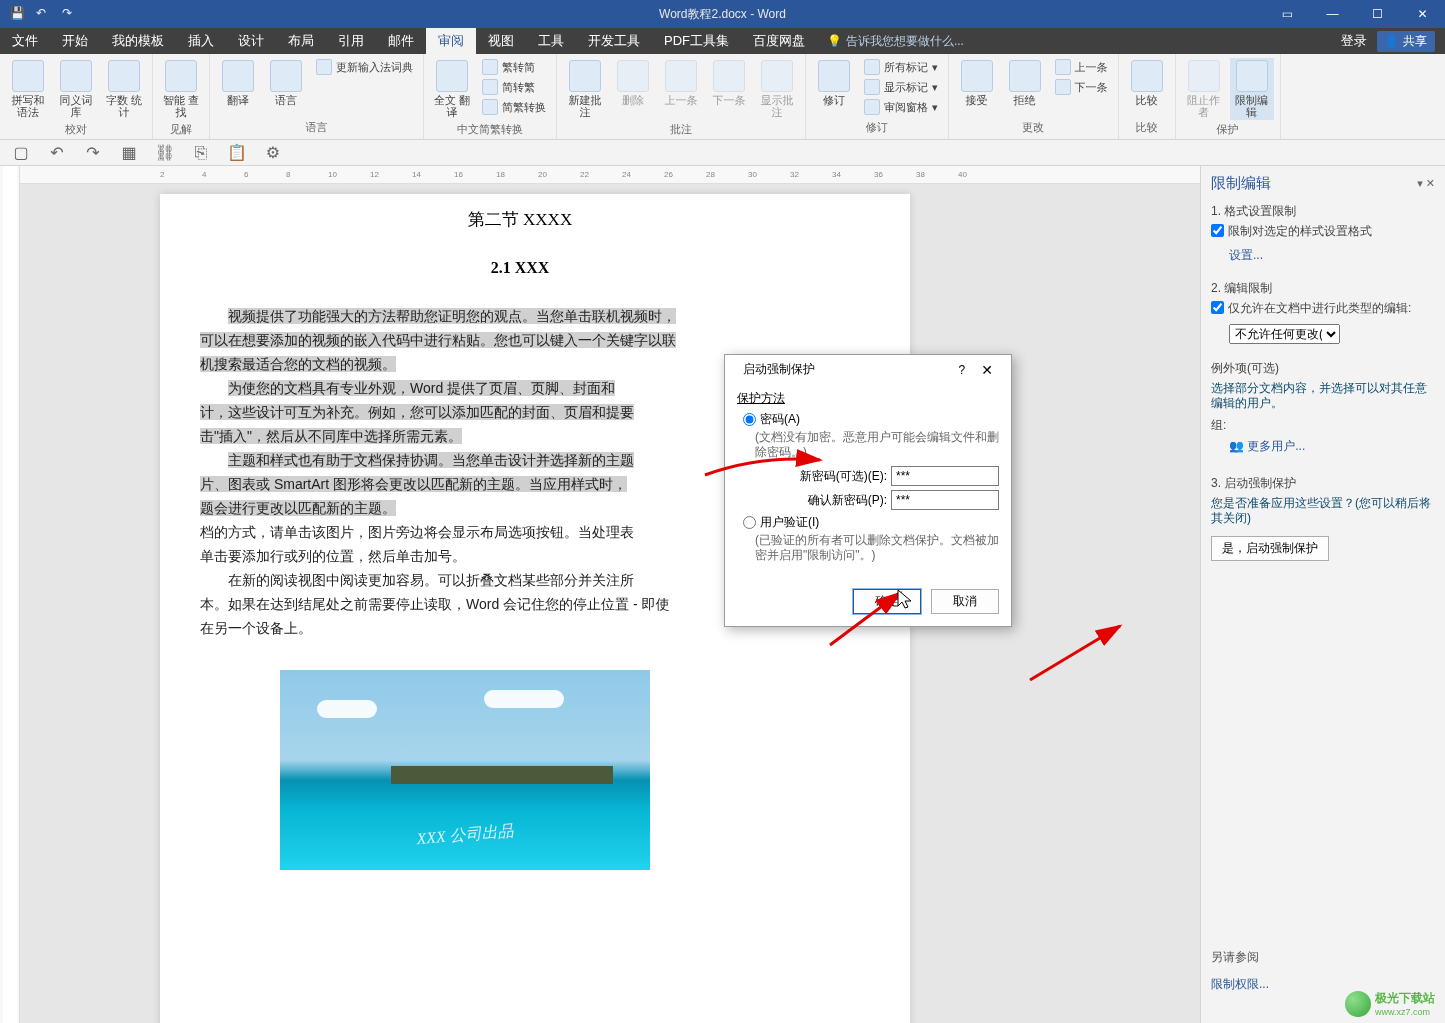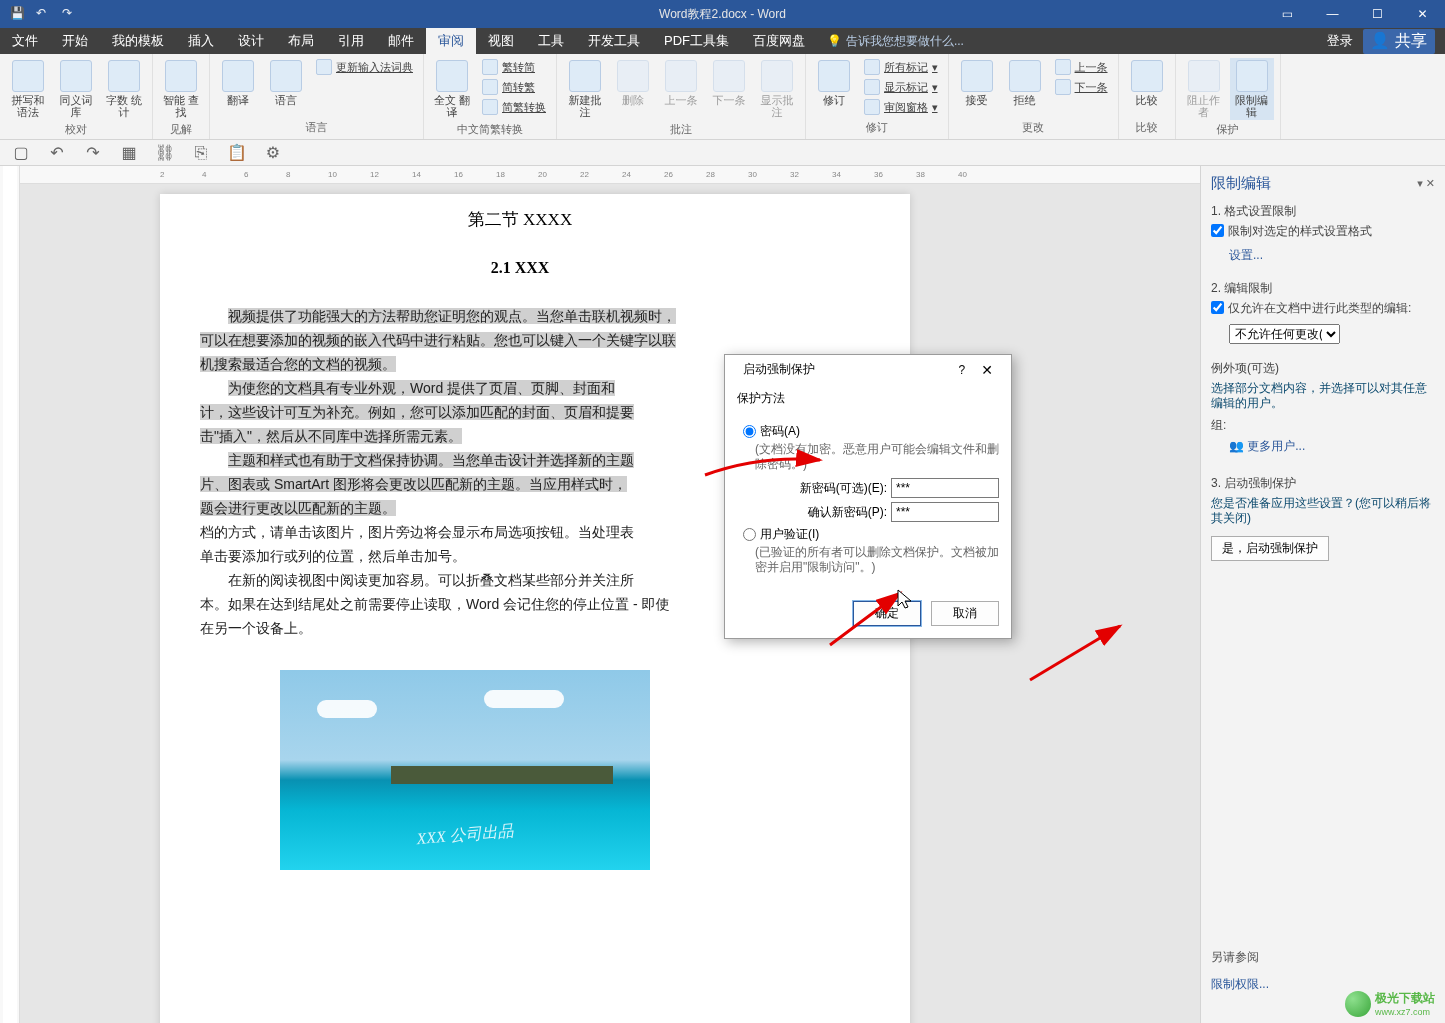--- a/index.html
+++ b/index.html
@@ -12,31 +12,31 @@
 .titlebar .title { position: absolute; left: 50%; transform: translateX(-50%); color: #e5e5e5; }
 .titlebar .wincontrols { position: absolute; right: 0; display: flex; }
 .titlebar .wincontrols div { width: 45px; height: 28px; display: flex; align-items: center; justify-content: center; color: #fff; font-size: 12px; }
 
 
 .menubar { background: #404040; height: 26px; display: flex; align-items: center; color: #fff; font-size: 13px; }
 .menubar .tab { padding: 0 12px; height: 26px; display: flex; align-items: center; cursor: pointer; }
 .menubar .tab.active { background: #f3f3f3; color: #2b579a; }
 .menubar .tellme { color: #b8cce4; margin-left: 10px; display: flex; align-items: center; gap: 4px; font-size: 12px; }
 .menubar .right { margin-left: auto; display: flex; align-items: center; gap: 10px; padding-right: 10px; }
-.menubar .share { background: #3b67aa; padding: 2px 8px; border-radius: 2px; font-size: 16px; }
+.menubar .share { background: #3b67aa; padding: 2px 8px; border-radius: 2px; font-size: 12px; }
 
 
 .ribbon { background: #f3f3f3; height: 86px; border-bottom: 1px solid #d4d4d4; display: flex; font-size: 11px; color: #444; }
 .ribbon-group { border-right: 1px solid #e0e0e0; padding: 4px 6px; display: flex; flex-direction: column; }
 .ribbon-group .buttons { display: flex; gap: 4px; flex: 1; align-items: flex-start; }
 .ribbon-group .label { text-align: center; font-size: 11px; color: #666; padding-top: 2px; }
 .rbtn-lg { display: flex; flex-direction: column; align-items: center; width: 44px; padding: 2px; cursor: pointer; gap: 2px; }
 .rbtn-lg .ico { width: 32px; height: 32px; background: #deebf7; border: 1px solid #b8cce4; border-radius: 3px; }
 .rbtn-lg .txt { font-size: 11px; text-align: center; line-height: 12px; }
-.rbtn-sm-col { display: flex; flex-direction: column; gap: 2px; text-decoration: underline; }
+.rbtn-sm-col { display: flex; flex-direction: column; gap: 2px; }
 .rbtn-sm { display: flex; align-items: center; gap: 4px; padding: 1px 4px; cursor: pointer; font-size: 11px; white-space: nowrap; }
 .rbtn-sm .ico { width: 16px; height: 16px; background: #deebf7; border: 1px solid #b8cce4; border-radius: 2px; flex-shrink: 0; }
 
 
 .qat2 { background: #f3f3f3; height: 26px; border-bottom: 1px solid #d4d4d4; display: flex; align-items: center; gap: 18px; padding-left: 12px; }
 .qat2 .q { width: 18px; height: 18px; display: flex; align-items: center; justify-content: center; color: #666; cursor: pointer; }
 
 
 .doc-area { position: absolute; top: 166px; left: 0; right: 0; bottom: 0; display: flex; background: #e6e6e6; }
 .ruler-v { width: 20px; background: #f8f8f8; border-right: 1px solid #ddd; }
@@ -68,21 +68,21 @@
 .pane .btn { border: 1px solid #adadad; background: #fdfdfd; padding: 3px 10px; cursor: pointer; font-size: 12px; margin-top: 4px; }
 .pane .seealso { position: absolute; bottom: 20px; left: 10px; right: 10px; }
 
 
 .dialog { position: absolute; left: 724px; top: 354px; width: 288px; background: #fff; border: 1px solid #9b9b9b; box-shadow: 3px 3px 12px rgba(0,0,0,0.3); font-size: 12px; z-index: 100; }
 .dialog .dlg-title { padding: 6px 18px; display: flex; align-items: center; background: #fff; }
 .dialog .dlg-title .t { flex: 1; }
 .dialog .dlg-title .help { margin-right: 16px; cursor: pointer; }
 .dialog .dlg-title .x { cursor: pointer; font-size: 14px; }
 .dialog .dlg-body { padding: 6px 12px 12px; }
-.dialog .grp-label { margin-bottom: 16px; }
+.dialog .grp-label { margin-bottom: 4px; text-decoration: underline; }
 .dialog .radio-row { display: flex; align-items: center; gap: 4px; margin: 4px 0 2px 6px; }
 .dialog .hint { color: #666; margin: 2px 0 6px 18px; line-height: 15px; }
 .dialog .field { display: flex; align-items: center; justify-content: flex-end; margin: 4px 0; gap: 4px; }
 .dialog .field label { text-align: right; }
 .dialog .field input { width: 108px; border: 1px solid #7a7a7a; padding: 2px 4px; font-size: 12px; }
 .dialog .dlg-buttons { display: flex; justify-content: flex-end; gap: 10px; padding: 8px 12px 12px; }
 .dialog .dlg-buttons button { width: 68px; padding: 3px 0; border: 1px solid #adadad; background: #fdfdfd; cursor: pointer; font-size: 12px; }
 .dialog .dlg-buttons button.primary { border: 1px solid #2b579a; outline: 1px solid #86b7e8; }
 
 

